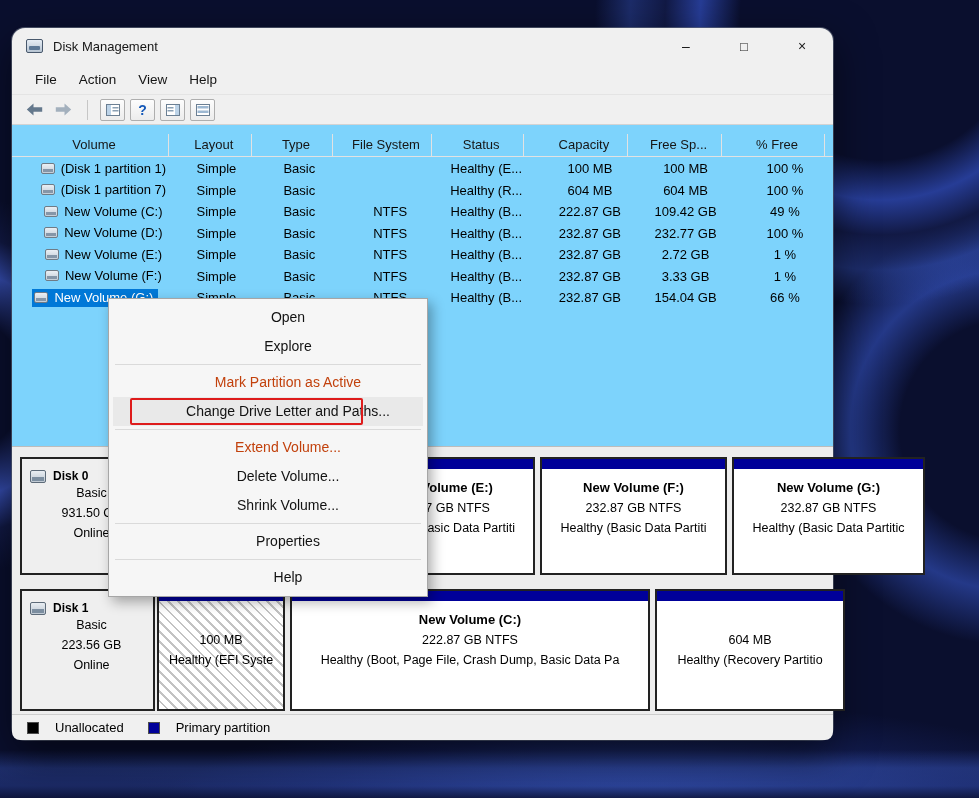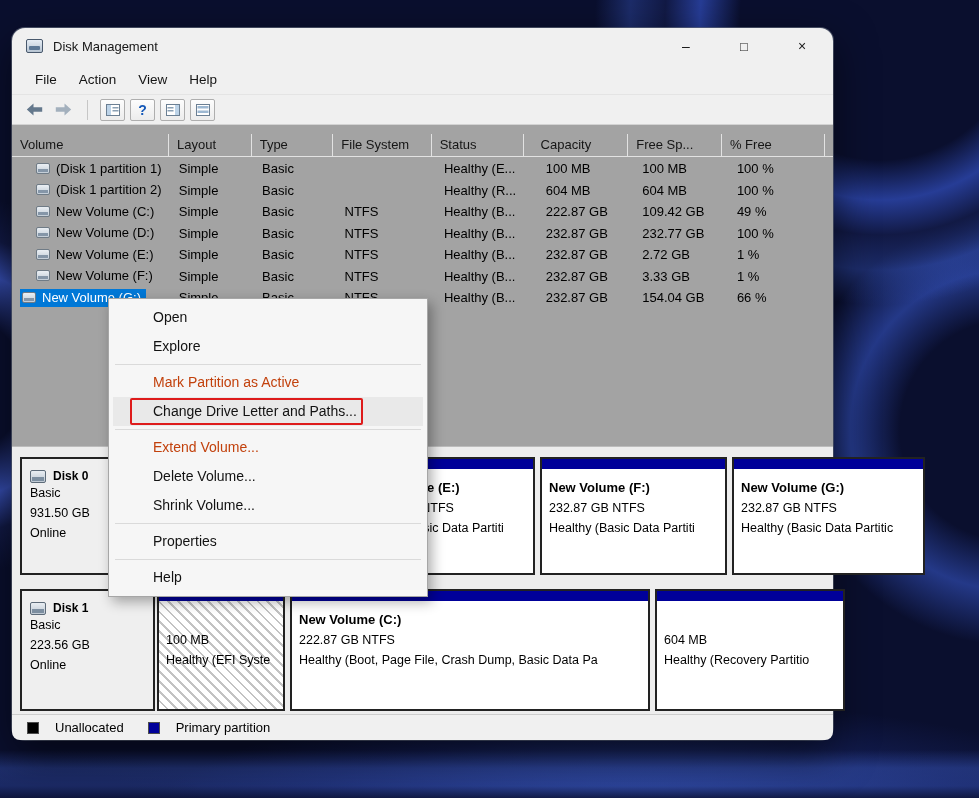--- a/index.html
+++ b/index.html
@@ -14,20 +14,21 @@
       linear-gradient(180deg, rgba(0,0,0,0) 750px, rgba(64,98,210,0.38) 768px, rgba(58,90,200,0.38) 786px, rgba(16,24,64,0.85) 798px),
       radial-gradient(ellipse 170px 55px at 65px 795px, rgba(8,12,40,1) 40%, rgba(8,12,40,0) 80%),
       radial-gradient(ellipse 620px 140px at 640px 810px, rgba(70,108,228,0.55), rgba(28,44,120,0.35) 55%, rgba(10,14,46,0) 78%),
       #0a0f2e;
   }
 
   .window{
     position:absolute; left:12px; top:28px; width:821px; height:712px;
     background:#f0f0f0; border-radius:13px;
     box-shadow:0 14px 42px rgba(0,0,0,.55), 0 0 0 1px rgba(110,120,140,.65);
+    text-align:center;
   }
 
   
   .titlebar{ position:absolute; top:0; left:0; right:0; height:36px; display:flex; align-items:center; padding-left:14px; }
   .app-icon{ position:relative; width:17px; height:14px; border:1px solid #48586c; border-radius:2px;
     background:linear-gradient(#e6edf5,#b7c4d2); }
   .app-icon::after{ content:""; position:absolute; left:2px; right:2px; bottom:2px; height:4px; background:#5c7896; border-radius:1px;}
   .title{ margin-left:10px; font-size:13px; color:#161616; }
   .win-controls{ position:absolute; right:2px; top:0; height:36px; display:flex; }
   .win-btn{ width:58px; height:36px; display:flex; align-items:center; justify-content:center; font-size:14px; color:#1c1c1c; }
@@ -41,21 +42,21 @@
   .toolbar{ position:absolute; top:66px; left:0; right:0; height:31px; background:#f0f0f0;
     border-top:1px solid #e4e4e4; border-bottom:1px solid #d3d3d3;
     display:flex; align-items:center; padding-left:10px; gap:5px; }
   .nav-arrow{ width:24px; height:22px; display:flex; align-items:center; justify-content:center; }
   .tb-sep{ width:1px; height:20px; background:#c6c6c6; margin:0 7px; }
   .tb-btn{ width:25px; height:22px; border:1px solid #aeaeae; border-radius:2px;
     background:linear-gradient(#fdfdfd,#ececec); display:flex; align-items:center; justify-content:center; }
   .help-glyph{ font-weight:bold; color:#1458b8; font-size:14px; line-height:1; }
 
   
-  .list-area{ position:absolute; top:97px; left:0; right:0; height:321px; background:#a3a3a3; }
+  .list-area{ position:absolute; top:97px; left:0; right:0; height:321px; background:#7dd3fc; }
   .list-header{ position:absolute; top:9px; left:0; right:0; height:23px; display:flex; border-bottom:1px solid #e2e2e2; }
   .hcell{ font-size:13px; color:#161616; padding:3px 0 0 8px; border-right:1px solid #e2e2e2; overflow:hidden; white-space:nowrap; }
   .rows{ position:absolute; top:33px; left:0; right:0; }
   .trow{ display:flex; height:21.5px; align-items:center; font-size:13px; color:#000; }
   .cell{ padding-left:8px; white-space:nowrap; overflow:hidden; }
   .col-volume{ width:168px; } .col-layout{ width:88px; } .col-type{ width:87px; }
   .col-fs{ width:105px; } .col-status{ width:98px; } .col-capacity{ width:102px;margin-left:9px; }
   .col-free{ width:100px; } .col-pct{ width:110px; } .col-extra{ flex:1; border-right:none; }
   .vol-wrap{ display:inline-flex; align-items:center;padding-left:16px; }
   .vol-icon{ position:relative; display:inline-block; width:14px; height:11px; border:1px solid #6f7b86; border-radius:2px;
@@ -192,21 +193,21 @@
           <div class="cell col-fs"></div>
           <div class="cell col-status">Healthy (E...</div>
           <div class="cell col-capacity">100 MB</div>
           <div class="cell col-free">100 MB</div>
           <div class="cell col-pct">100 %</div>
         </div>
 
         <div class="trow">
           <div class="cell col-volume"><span class="vol-wrap">
                 <span class="vol-icon"></span>
-                <span>(Disk 1 partition 2)</span>
+                <span>(Disk 1 partition 7)</span>
               </span></div>
           <div class="cell col-layout">Simple</div>
           <div class="cell col-type">Basic</div>
           <div class="cell col-fs"></div>
           <div class="cell col-status">Healthy (R...</div>
           <div class="cell col-capacity">604 MB</div>
           <div class="cell col-free">604 MB</div>
           <div class="cell col-pct">100 %</div>
         </div>
 

